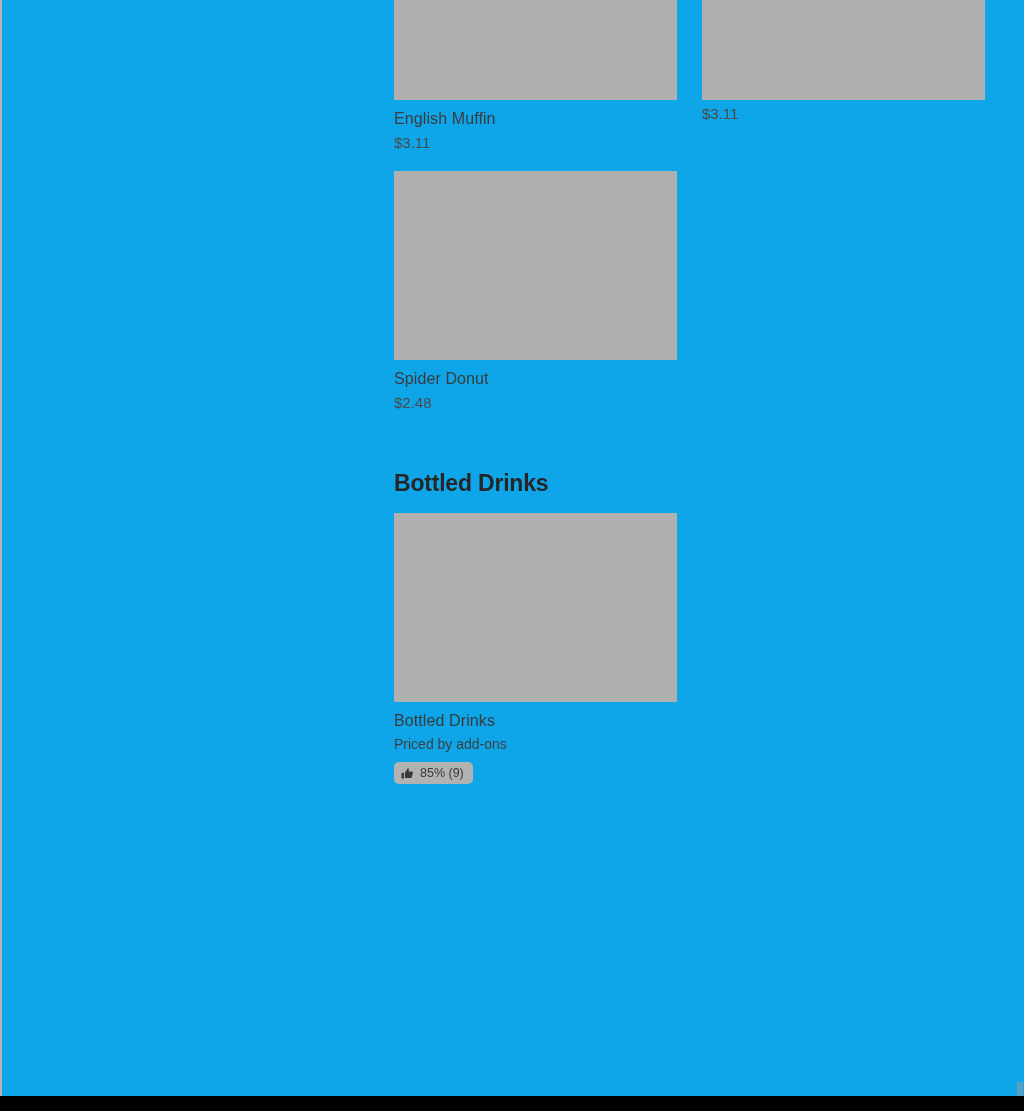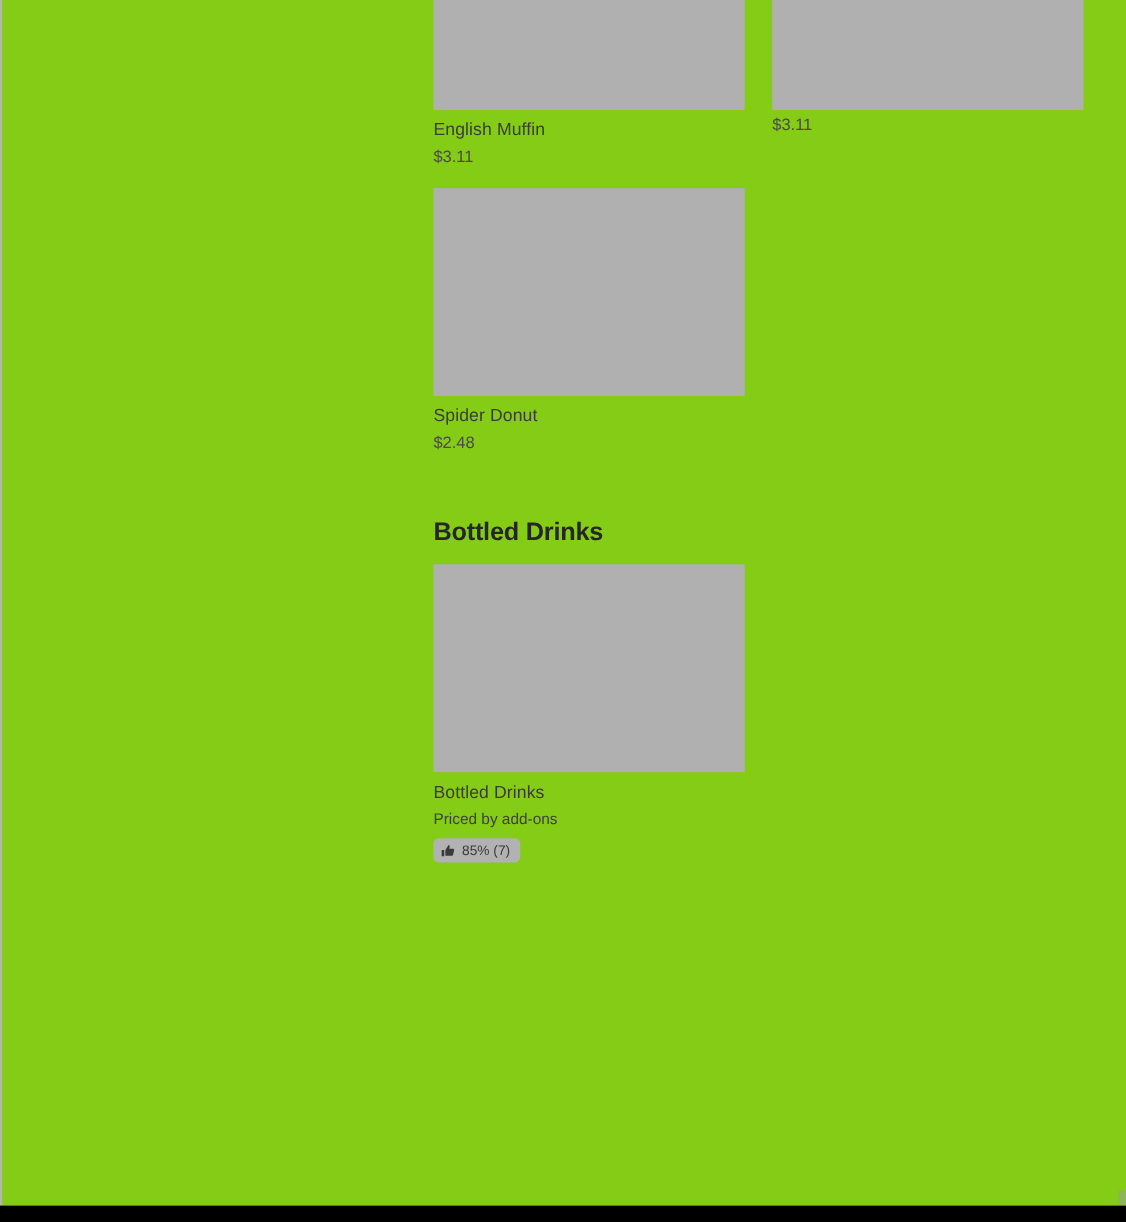--- a/index.html
+++ b/index.html
@@ -18,21 +18,21 @@
     position: relative;
   }
 
   
   .viewport {
     position: absolute;
     left: 0;
     top: 0;
     width: 1024px;
     height: 1096px;
-    background: #84cc16;
+    background: #0ea5e9;
     overflow: hidden;
   }
 
   .edge-left {
     position: absolute;
     left: 0; top: 0;
     width: 2px; height: 1096px;
     background: #b4b4b4;
   }
 
@@ -196,21 +196,21 @@
         <span class="card-thumb"></span>
         <div class="card-title">Bottled Drinks</div>
         <div class="card-sub">Priced by add-ons</div>
         <div class="rating-pill">
           <span class="thumb-icon" aria-hidden="true">
             <svg width="13" height="13" viewBox="0 0 16 16" fill="#3a3a3a" xmlns="http://www.w3.org/2000/svg">
               <path d="M1.2 7.1h2.3v7.0H1.2a.6.6 0 0 1-.6-.6V7.7a.6.6 0 0 1 .6-.6z"></path>
               <path d="M4.8 7.0 8.0 2.0c.2-.35.6-.5.95-.35.5.2.8.75.7 1.3L9.3 5.6h4.0c.85 0 1.5.8 1.3 1.6l-1.2 5.2c-.15.65-.7 1.1-1.35 1.1H4.8V7.0z"></path>
             </svg>
           </span>
-          <span class="rating-text">85% (7)</span>
+          <span class="rating-text">85% (9)</span>
         </div>
       </a>
       <div></div>
     </div>
 
 
 
   </div>
 
   <div class="scroll-artifact"></div>

